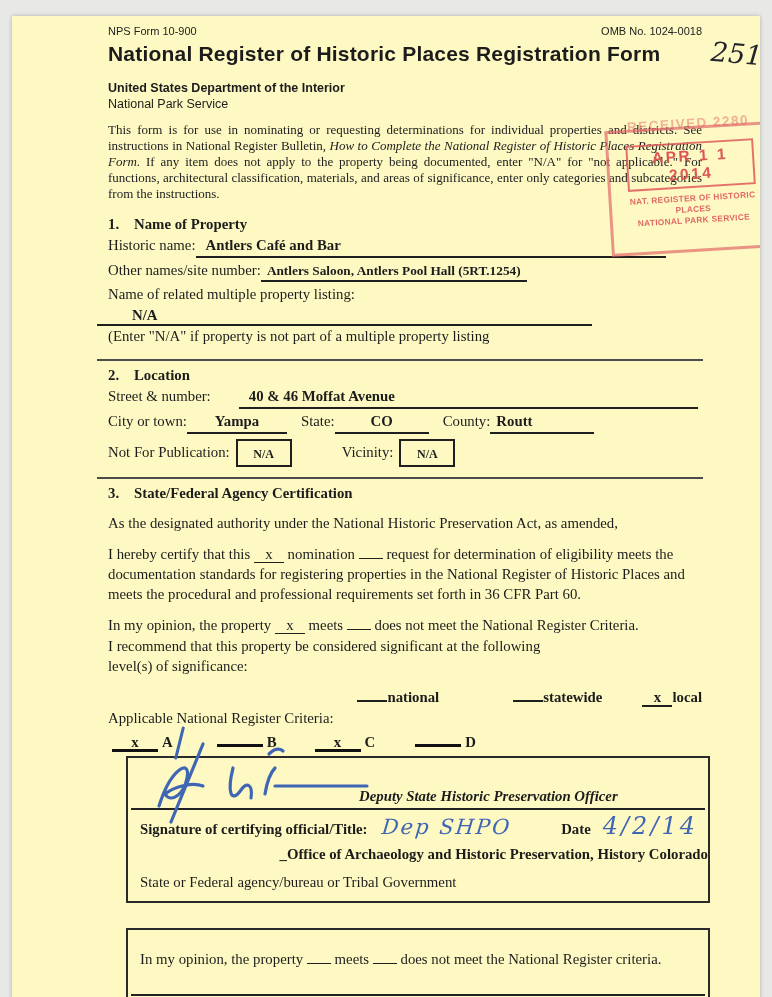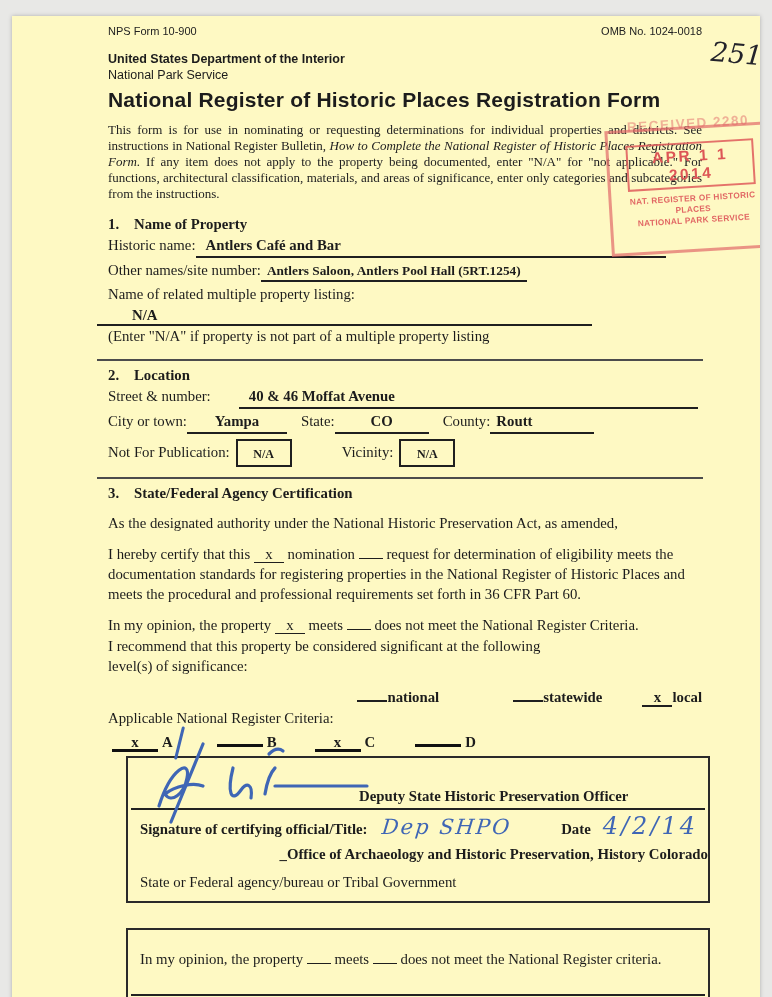--- a/index.html
+++ b/index.html
@@ -50,21 +50,21 @@
   .b24{width:24px;} .b30{width:30px;}
   .levels{display:flex;margin-top:13px;font-weight:bold;align-items:baseline;justify-content:flex-end;}
   .levels .blank{border-bottom-width:2px;font-weight:bold;}
   .crit-row{display:flex;margin-top:7px;font-weight:bold;align-items:baseline;position:relative;}
   .crit-row .blank{border-bottom:3px solid #111;width:46px;font-weight:bold;}
   .crit-label{margin-left:4px;}
   .pen-slash{position:absolute;left:70px;top:-8px;width:3px;height:34px;background:#3f66b5;
     transform:rotate(14deg);border-radius:2px;z-index:6;}
   
   .cbox{margin-left:18px;width:580px;border:2px solid #2a2a2a;margin-top:4px;position:relative;background:transparent;}
-  .sig-area{position:relative;height:50px;margin:0 3px;border-bottom:2px solid #222;overflow:visible;}
+  .sig-area{position:relative;height:50px;margin:0 3px;border-bottom:2px solid #222;overflow:visible;font-style:italic;}
   .sig-svg{position:absolute;left:10px;top:-16px;overflow:visible;z-index:4;}
   .sig-title{position:absolute;left:228px;bottom:3px;font-weight:bold;font-size:14.8px;white-space:nowrap;}
   .sig-row{display:flex;align-items:baseline;padding:5px 10px 0 12px;font-weight:bold;}
   .hand{color:#3f66b5;font-family:"DejaVu Serif", serif;font-style:italic;font-weight:500;}
   .hand-title{font-size:21px;letter-spacing:2px;margin-left:14px;transform:skewX(-6deg);white-space:nowrap;}
   .hand-date{font-size:24px;letter-spacing:3px;margin-left:10px;white-space:nowrap;line-height:.8;}
   .date-lbl{margin-left:auto;margin-right:2px;}
   .office-line{font-weight:bold;padding-left:12px;margin-top:7px;text-align:right;}
   .agency-line{font-weight:normal;padding-left:12px;margin-top:11px;padding-bottom:10px;}
   .cbox2{margin-left:18px;width:580px;border:2px solid #2a2a2a;margin-top:25px;padding-bottom:12px;}
@@ -79,25 +79,25 @@
 
 <div class="page">
 
   <div class="col hdr-row sans">
     <span>NPS Form 10-900</span>
     <span>OMB No. 1024-0018</span>
   </div>
 
   <span class="pg-num">251</span>
 
+  <div class="col doc-title sans">National Register of Historic Places Registration Form</div>
   <div class="col dept sans">
     <div class="b">United States Department of the Interior</div>
     <div>National Park Service</div>
   </div>
-  <div class="col doc-title sans">National Register of Historic Places Registration Form</div>
 
   <div class="col instr">
     <span>This form is for use in nominating or requesting determinations for individual properties and districts.  See instructions in National Register Bulletin, </span><span class="it">How to Complete the National Register of Historic Places Registration Form.</span><span>  If any item does not apply to the property being documented, enter "N/A" for "not applicable."  For functions, architectural classification, materials, and areas of significance, enter only categories and subcategories from the instructions.</span>
   </div>
 
   <div class="stamp">
     <div class="stamp-received">RECEIVED 2280</div>
     <div class="stamp-datebox">
       <span>APR 1 1 2014</span>
     </div>

